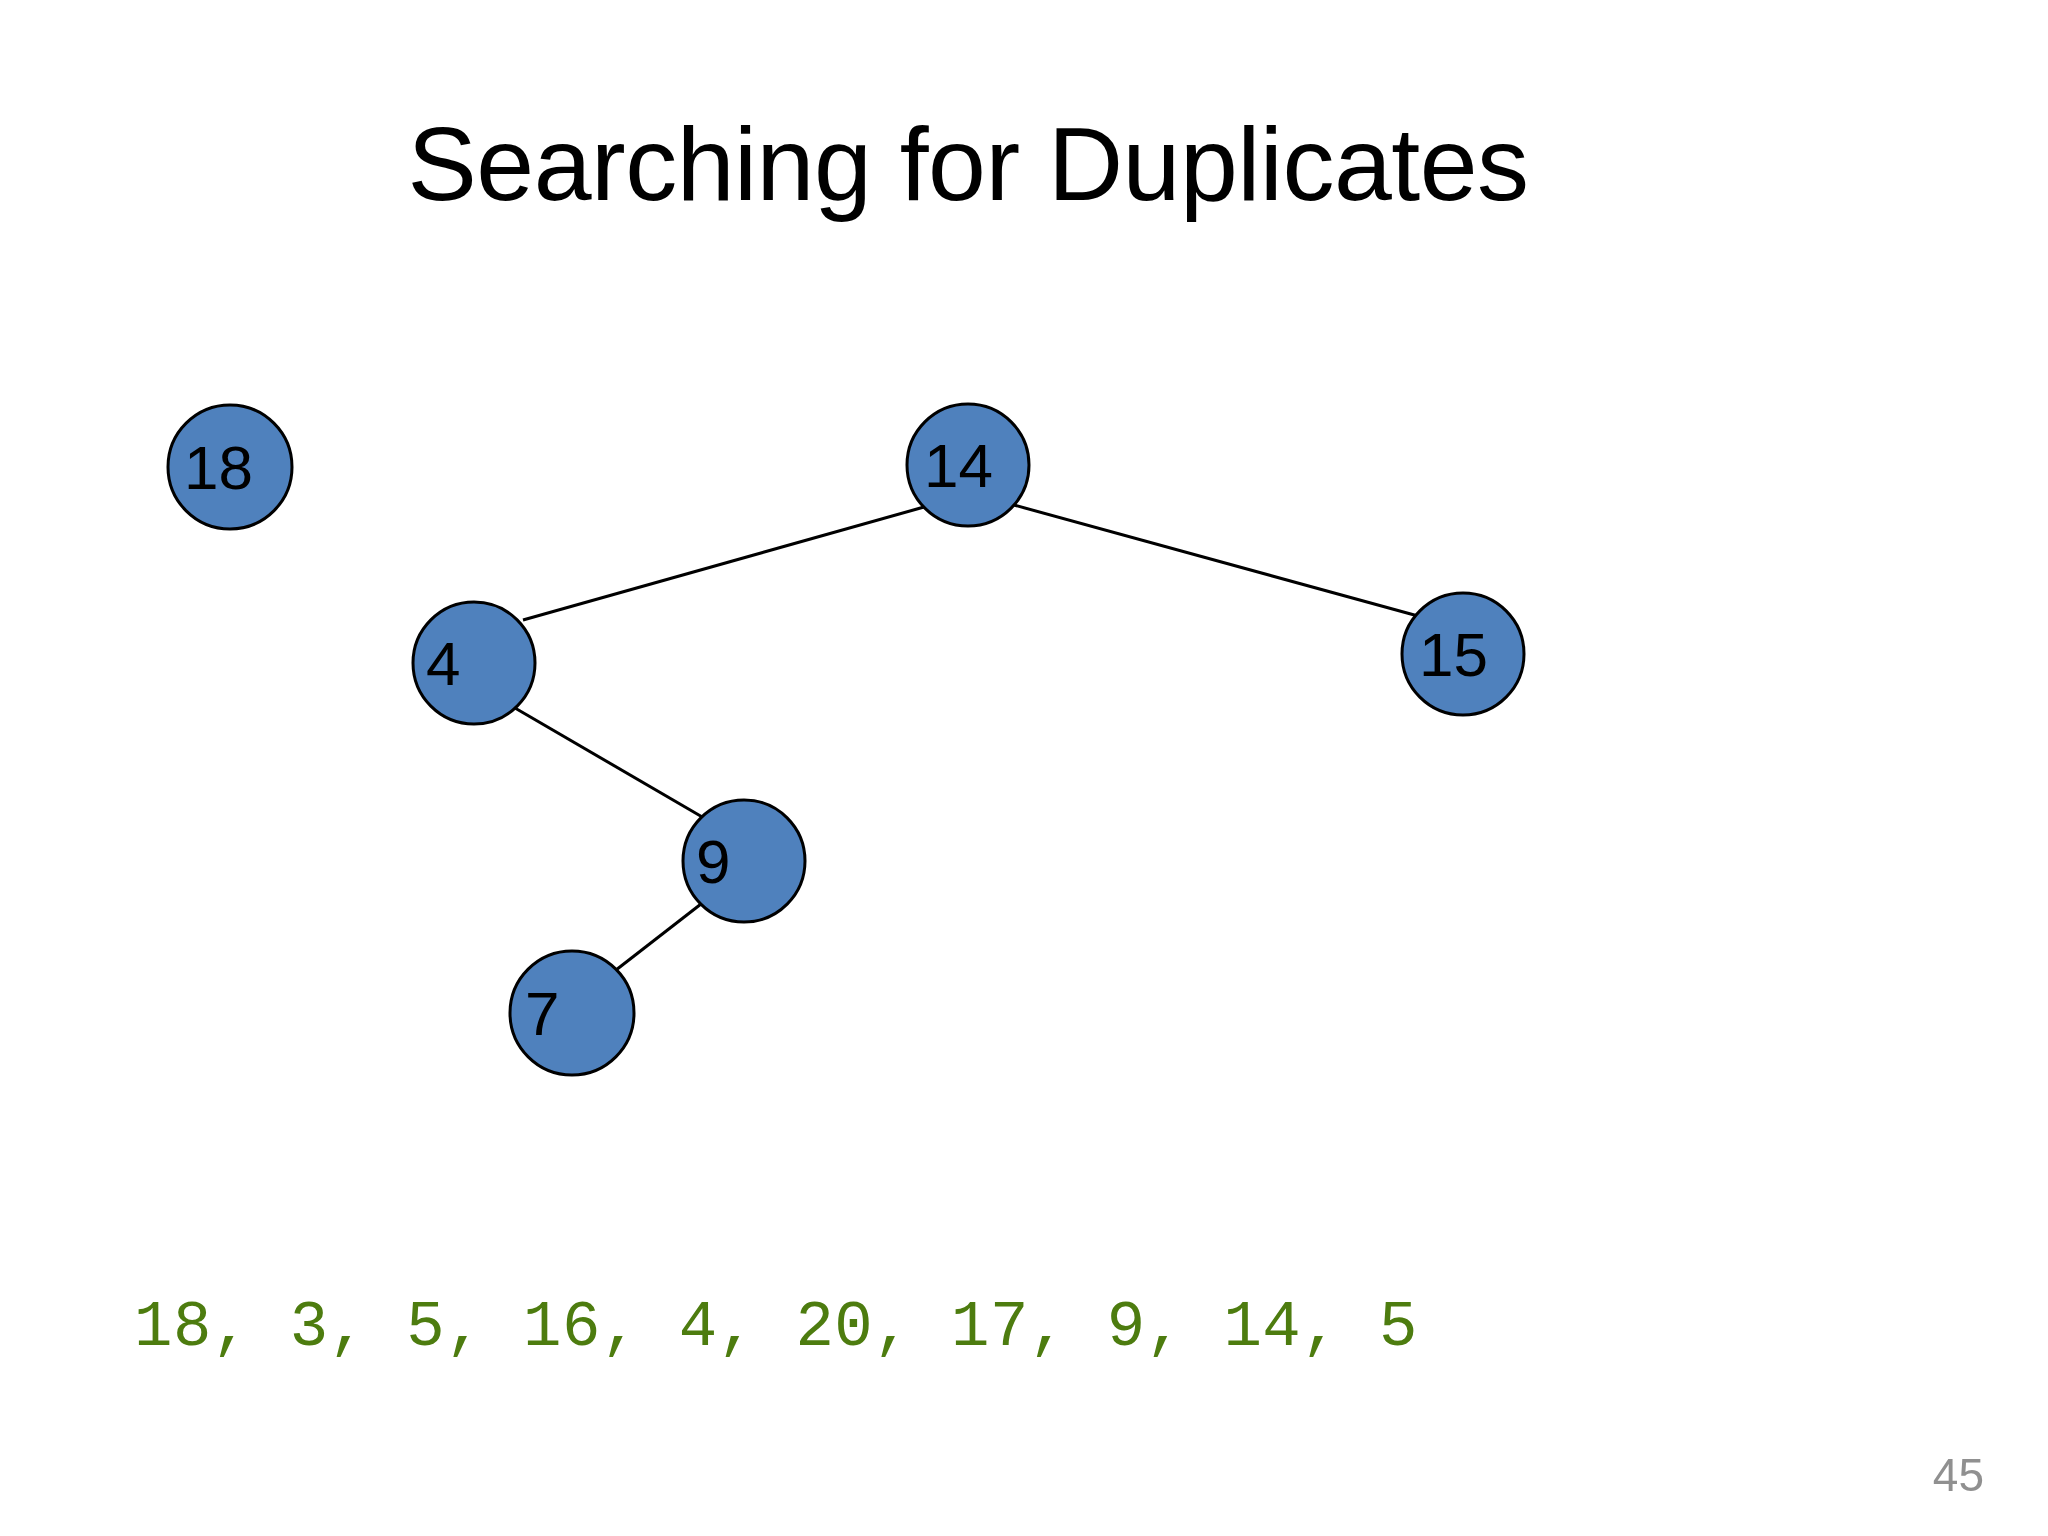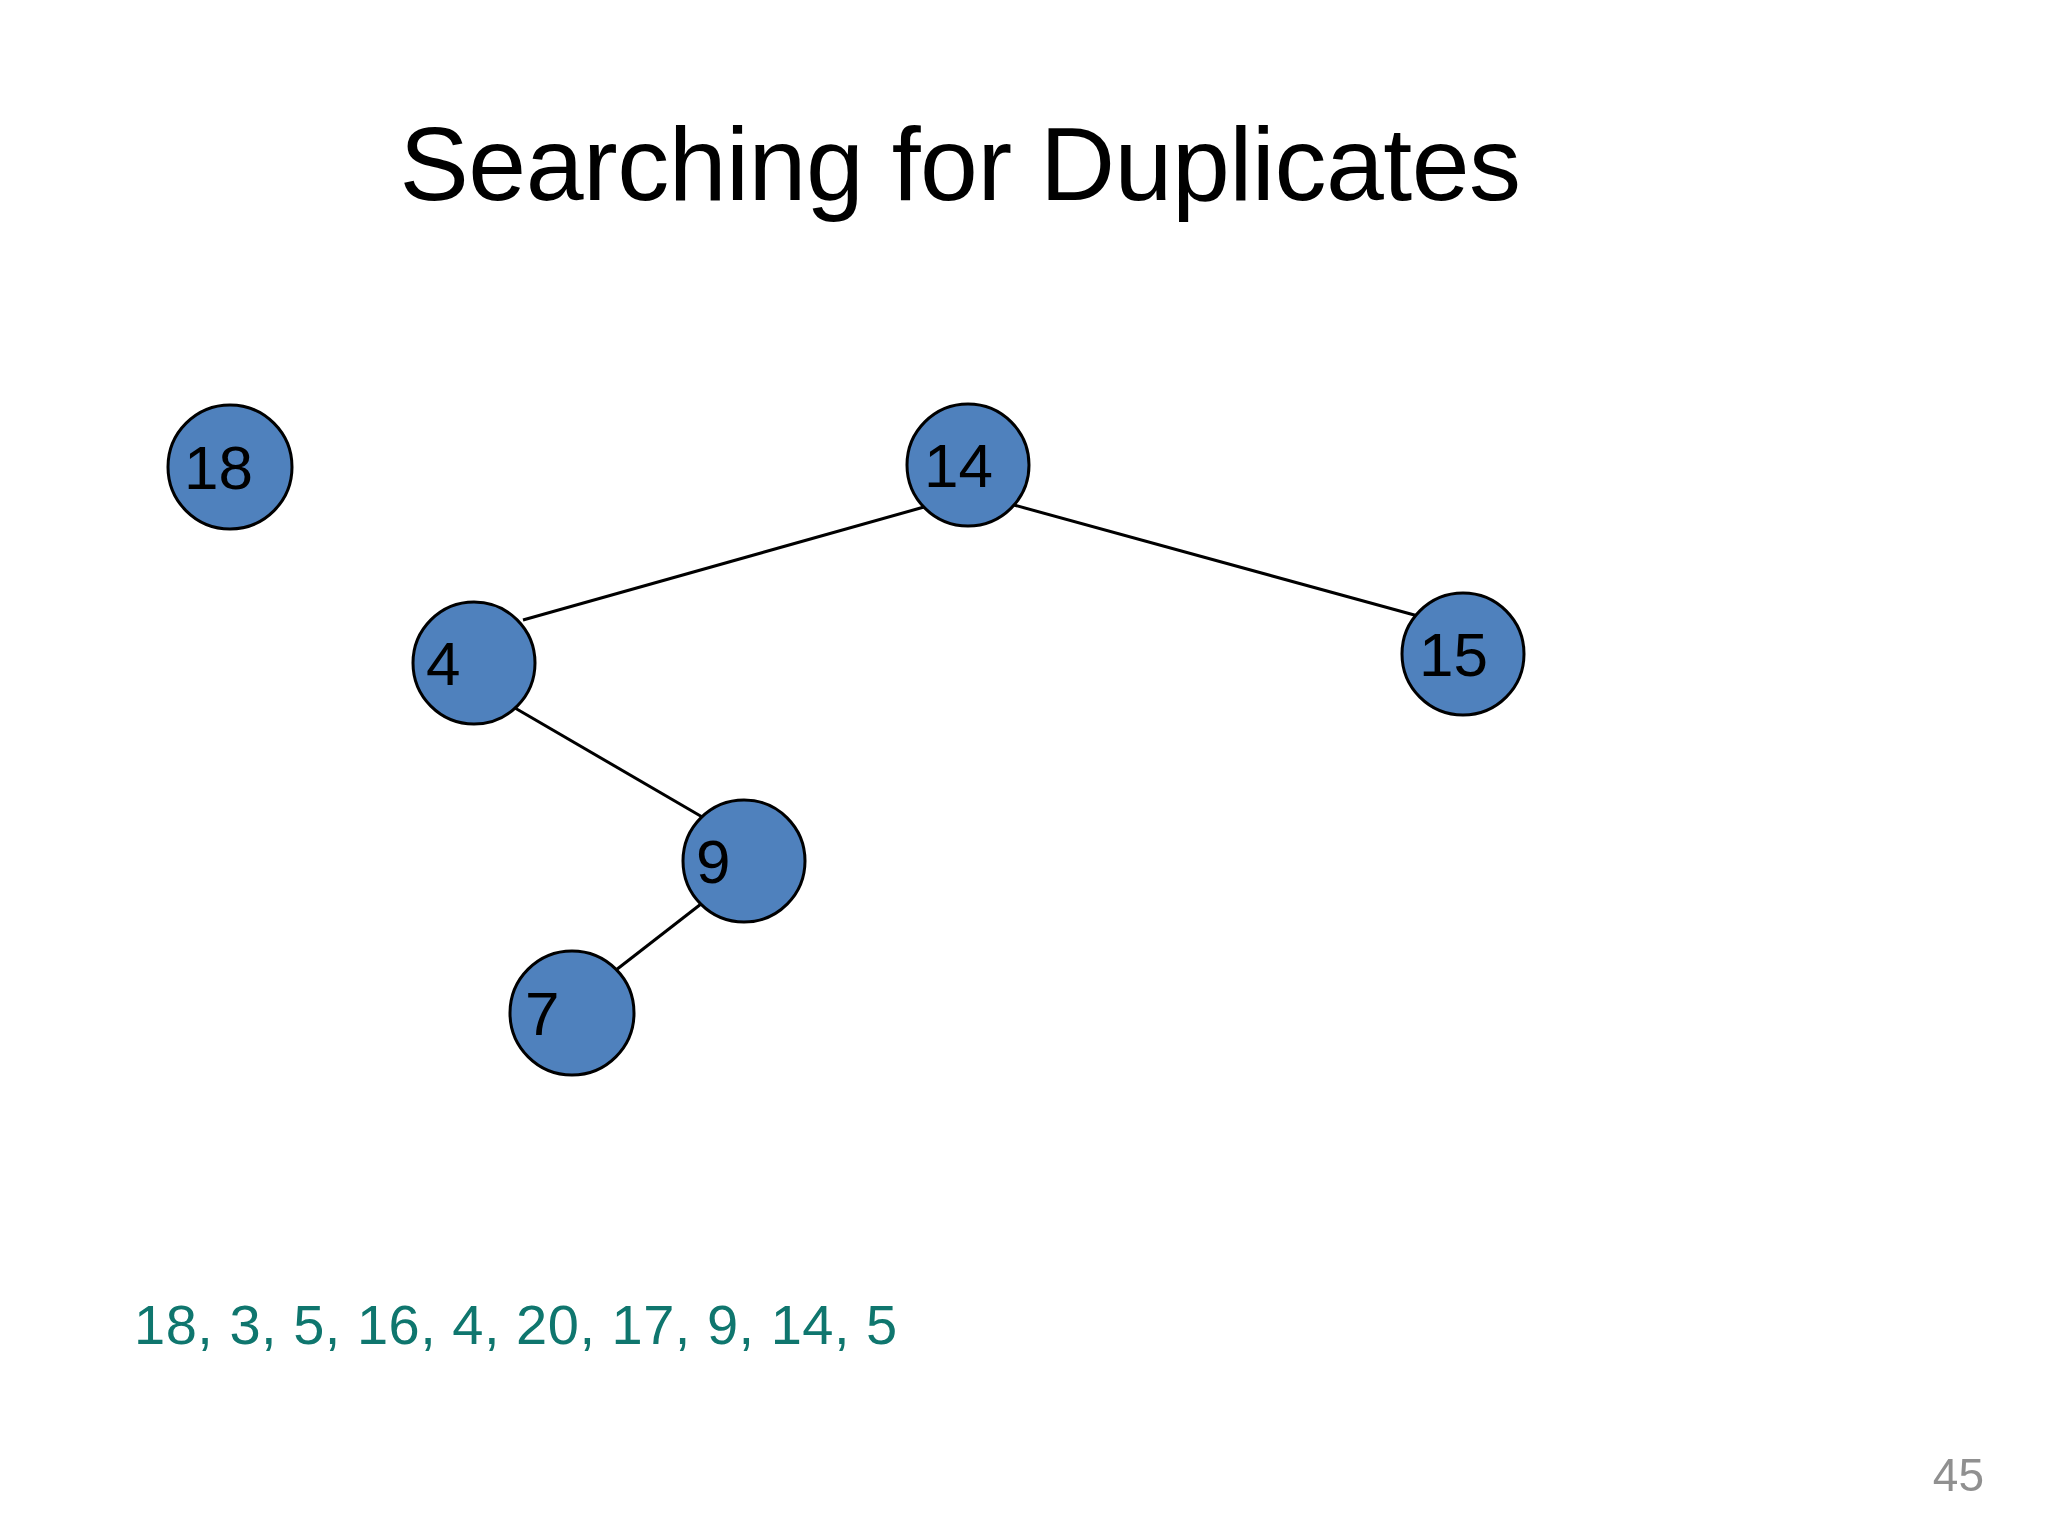--- a/index.html
+++ b/index.html
@@ -24,20 +24,21 @@
     top: 108px;
     width: 1920px;
     text-align: center;
     font-family: "Liberation Sans", sans-serif;
     font-size: 104px;
     font-weight: normal;
     line-height: 1.08;
     color: #000000;
     letter-spacing: -0.5px;
     white-space: nowrap;
+    padding-left: 8px;
   }
   #graph-area {
     position: absolute;
     left: 0;
     top: 0;
     width: 2048px;
     height: 1536px;
     margin-left: 36px;
   }
   #graph-svg {
@@ -61,23 +62,23 @@
   }
   .edge-line {
     stroke: #000000;
     stroke-width: 3;
     fill: none;
   }
   #sequence-text {
     position: absolute;
     left: 134px;
     top: 1292px;
-    font-family: Liberation Sans, sans-serif;
-    font-size: 56px;
-    color: #0f766e;
+    font-family: Liberation Mono, monospace;
+    font-size: 64px;
+    color: #4d7c0f;
     white-space: nowrap;
     letter-spacing: 0.5px;
   }
   #page-number {
     position: absolute;
     right: 64px;
     top: 1448px;
     font-family: "Liberation Sans", sans-serif;
     font-size: 46px;
     color: #909090;

